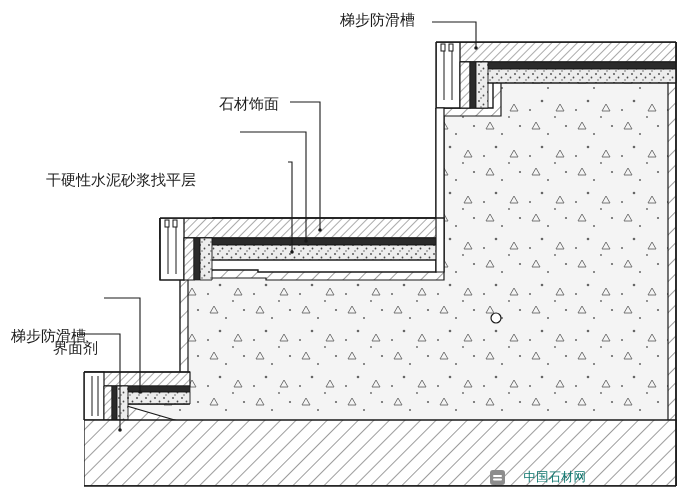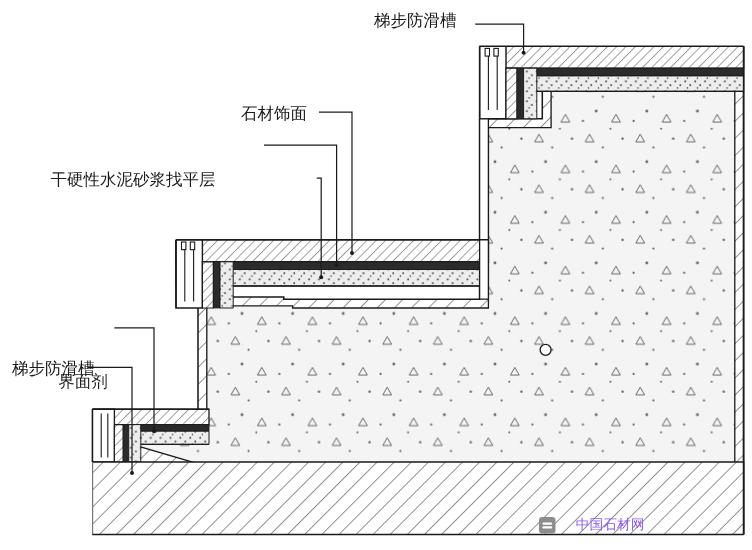--- a/index.html
+++ b/index.html
@@ -34,21 +34,21 @@
     white-space: nowrap;
     line-height: 1;
   }
   .watermark {
     position: absolute;
     right: 10px;
     bottom: 14px;
     display: flex;
     align-items: center;
     gap: 19px;
-    color: #8b5cf6;
+    color: #0f766e;
     font-size: 12.5px;
     font-family: "Liberation Sans", sans-serif;
   }
   .wm-badge {
     width: 15px;
     height: 15px;
     border-radius: 3px;
     background: #8d8d8d;
     display: inline-block;
     position: relative;
@@ -218,21 +218,21 @@
       <path d="M80 334 L120 334 L120 430"></path>
       <circle cx="120" cy="430" r="1.8" fill="#1a1a1a" stroke="none"></circle>
     </g>
   </svg>
 
   <div class="label" style="left:340px; top:12px;">梯步防滑槽</div>
 
   <div class="label" style="left:219px; top:96px;">石材饰面</div>
 
 
-  <div class="label" style="left:46px; top:156px;">干硬性水泥砂浆找平层</div>
+  <div class="label" style="left:46px; top:172px;">干硬性水泥砂浆找平层</div>
 
   <div class="label" style="left:53px; top:292px;margin-top:48px;">界面剂</div>
 
   <div class="label" style="left:11px; top:328px;">梯步防滑槽</div>
 
   <div class="watermark">
     <span class="wm-badge"></span>
     <span>中国石材网</span>
   </div>
 

